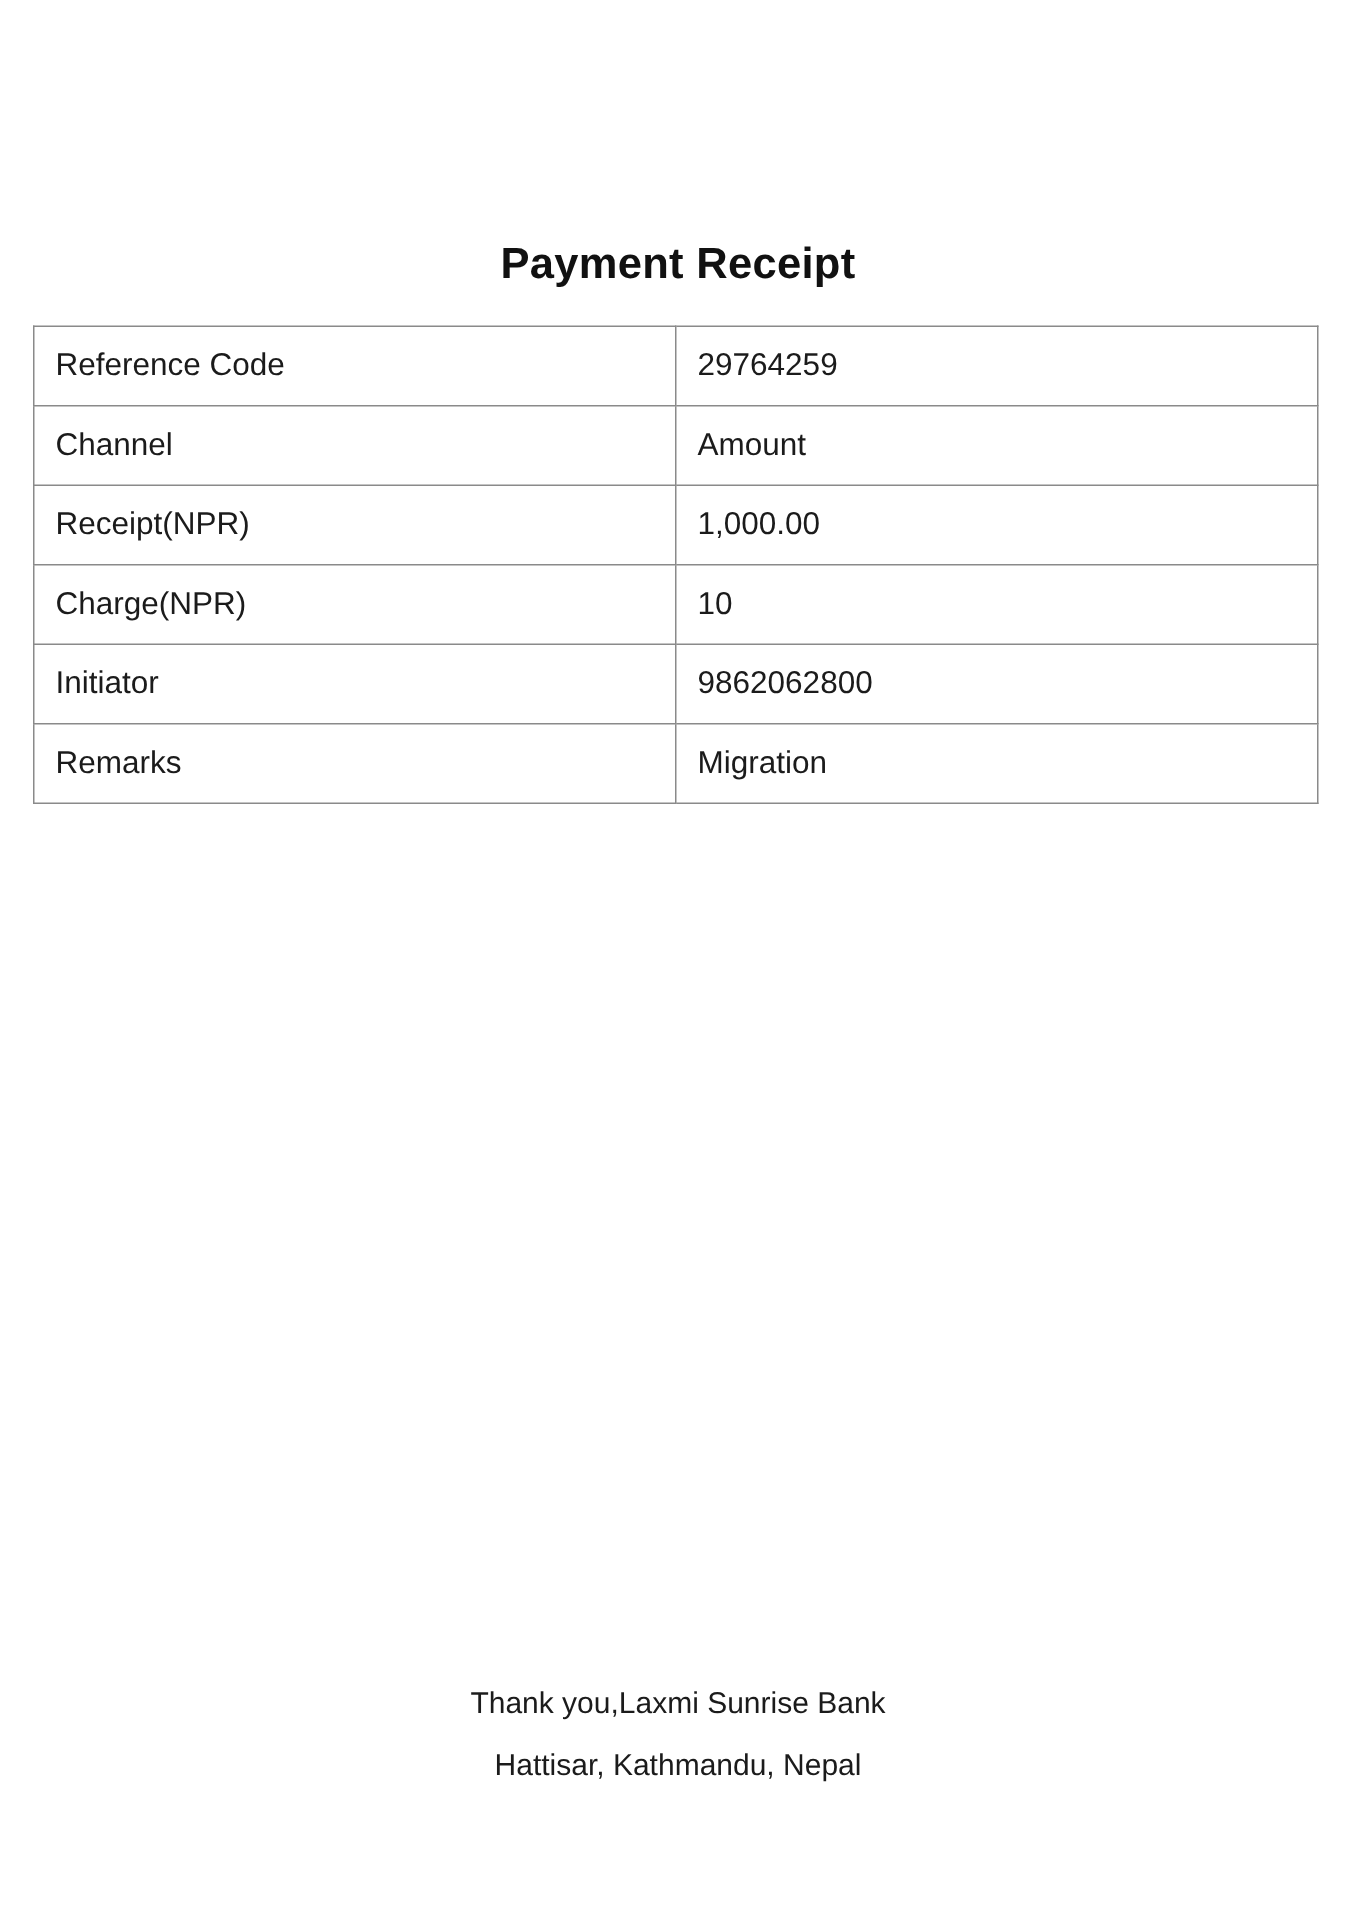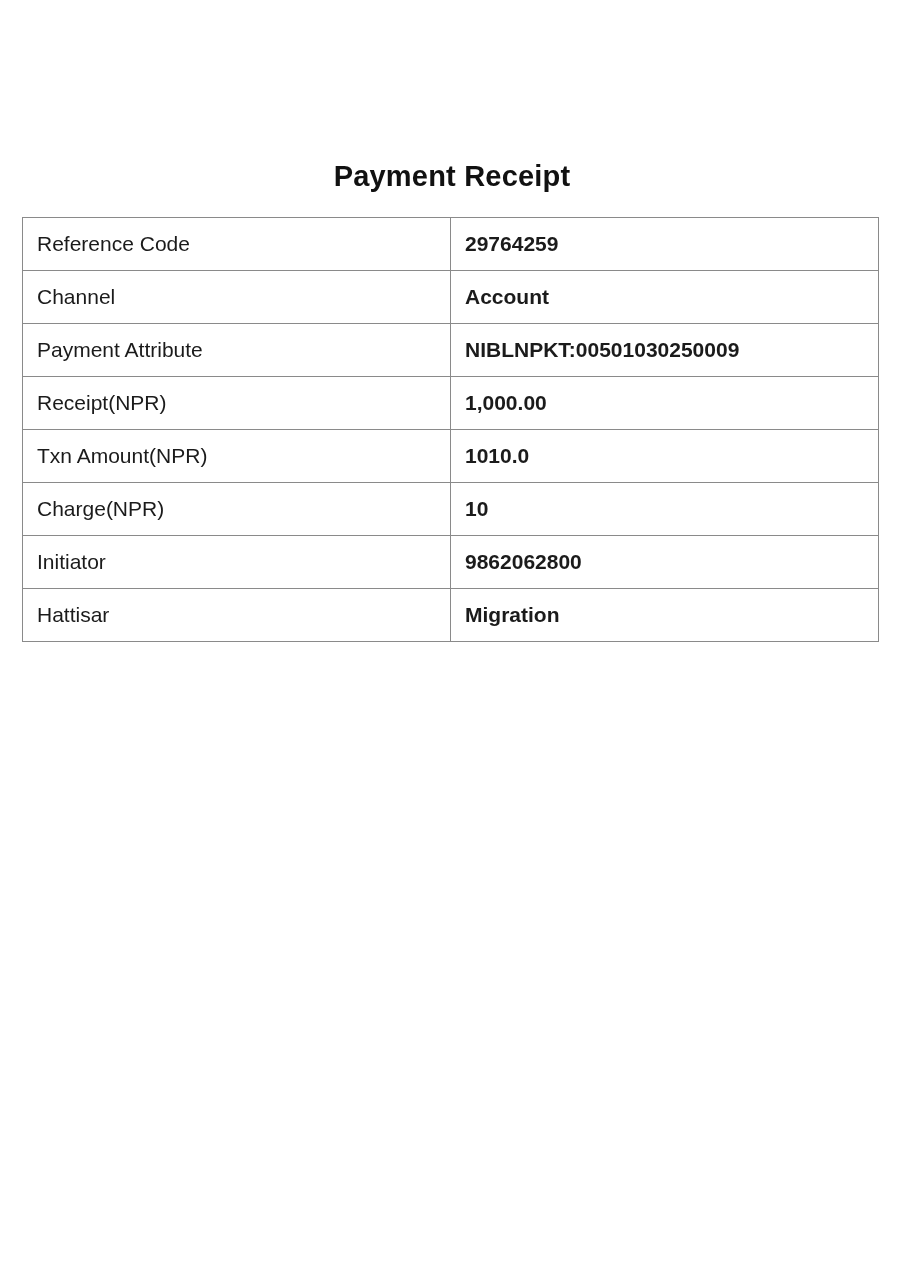--- a/index.html
+++ b/index.html
@@ -41,21 +41,21 @@
     height: 53px;
     padding: 0 0 0 14px;
     font-size: 21px;
     font-weight: 400;
     color: #1b1b1b;
     vertical-align: middle;
     white-space: nowrap;
     overflow: hidden;
   }
   table.receipt-table td.label-cell { width: 50%; }
-  table.receipt-table td.value-cell { width: 50%; font-weight: bold; }
+  table.receipt-table td.value-cell { width: 50%; }
   .receipt-footer {
     position: absolute;
     top: 1124px;
     left: 0;
     width: 100%;
     text-align: center;
     color: #1b1b1b;
   }
   .footer-line {
     font-size: 20px;
@@ -74,43 +74,39 @@
   <div class="receipt-title">Payment Receipt</div>
 
   <table class="receipt-table">
     <tbody>
       <tr>
         <td class="label-cell">Reference Code</td>
         <td class="value-cell">29764259</td>
       </tr>
       <tr>
         <td class="label-cell">Channel</td>
-        <td class="value-cell">Account</td>
-      </tr>
-      <tr>
-        <td class="label-cell">Payment Attribute</td>
-        <td class="value-cell">NIBLNPKT:00501030250009</td>
+        <td class="value-cell">Amount</td>
       </tr>
       <tr>
         <td class="label-cell">Receipt(NPR)</td>
         <td class="value-cell">1,000.00</td>
-      </tr>
-      <tr>
-        <td class="label-cell">Txn Amount(NPR)</td>
-        <td class="value-cell">1010.0</td>
       </tr>
       <tr>
         <td class="label-cell">Charge(NPR)</td>
         <td class="value-cell">10</td>
       </tr>
       <tr>
         <td class="label-cell">Initiator</td>
         <td class="value-cell">9862062800</td>
       </tr>
       <tr>
-        <td class="label-cell">Hattisar</td>
+        <td class="label-cell">Remarks</td>
         <td class="value-cell">Migration</td>
       </tr>
     </tbody>
   </table>
 
+  <div class="receipt-footer">
+    <div class="footer-line">Thank you,Laxmi Sunrise Bank</div>
+    <div class="footer-line">Hattisar, Kathmandu, Nepal</div>
+  </div>
 
 </div>
 
 </body></html>

